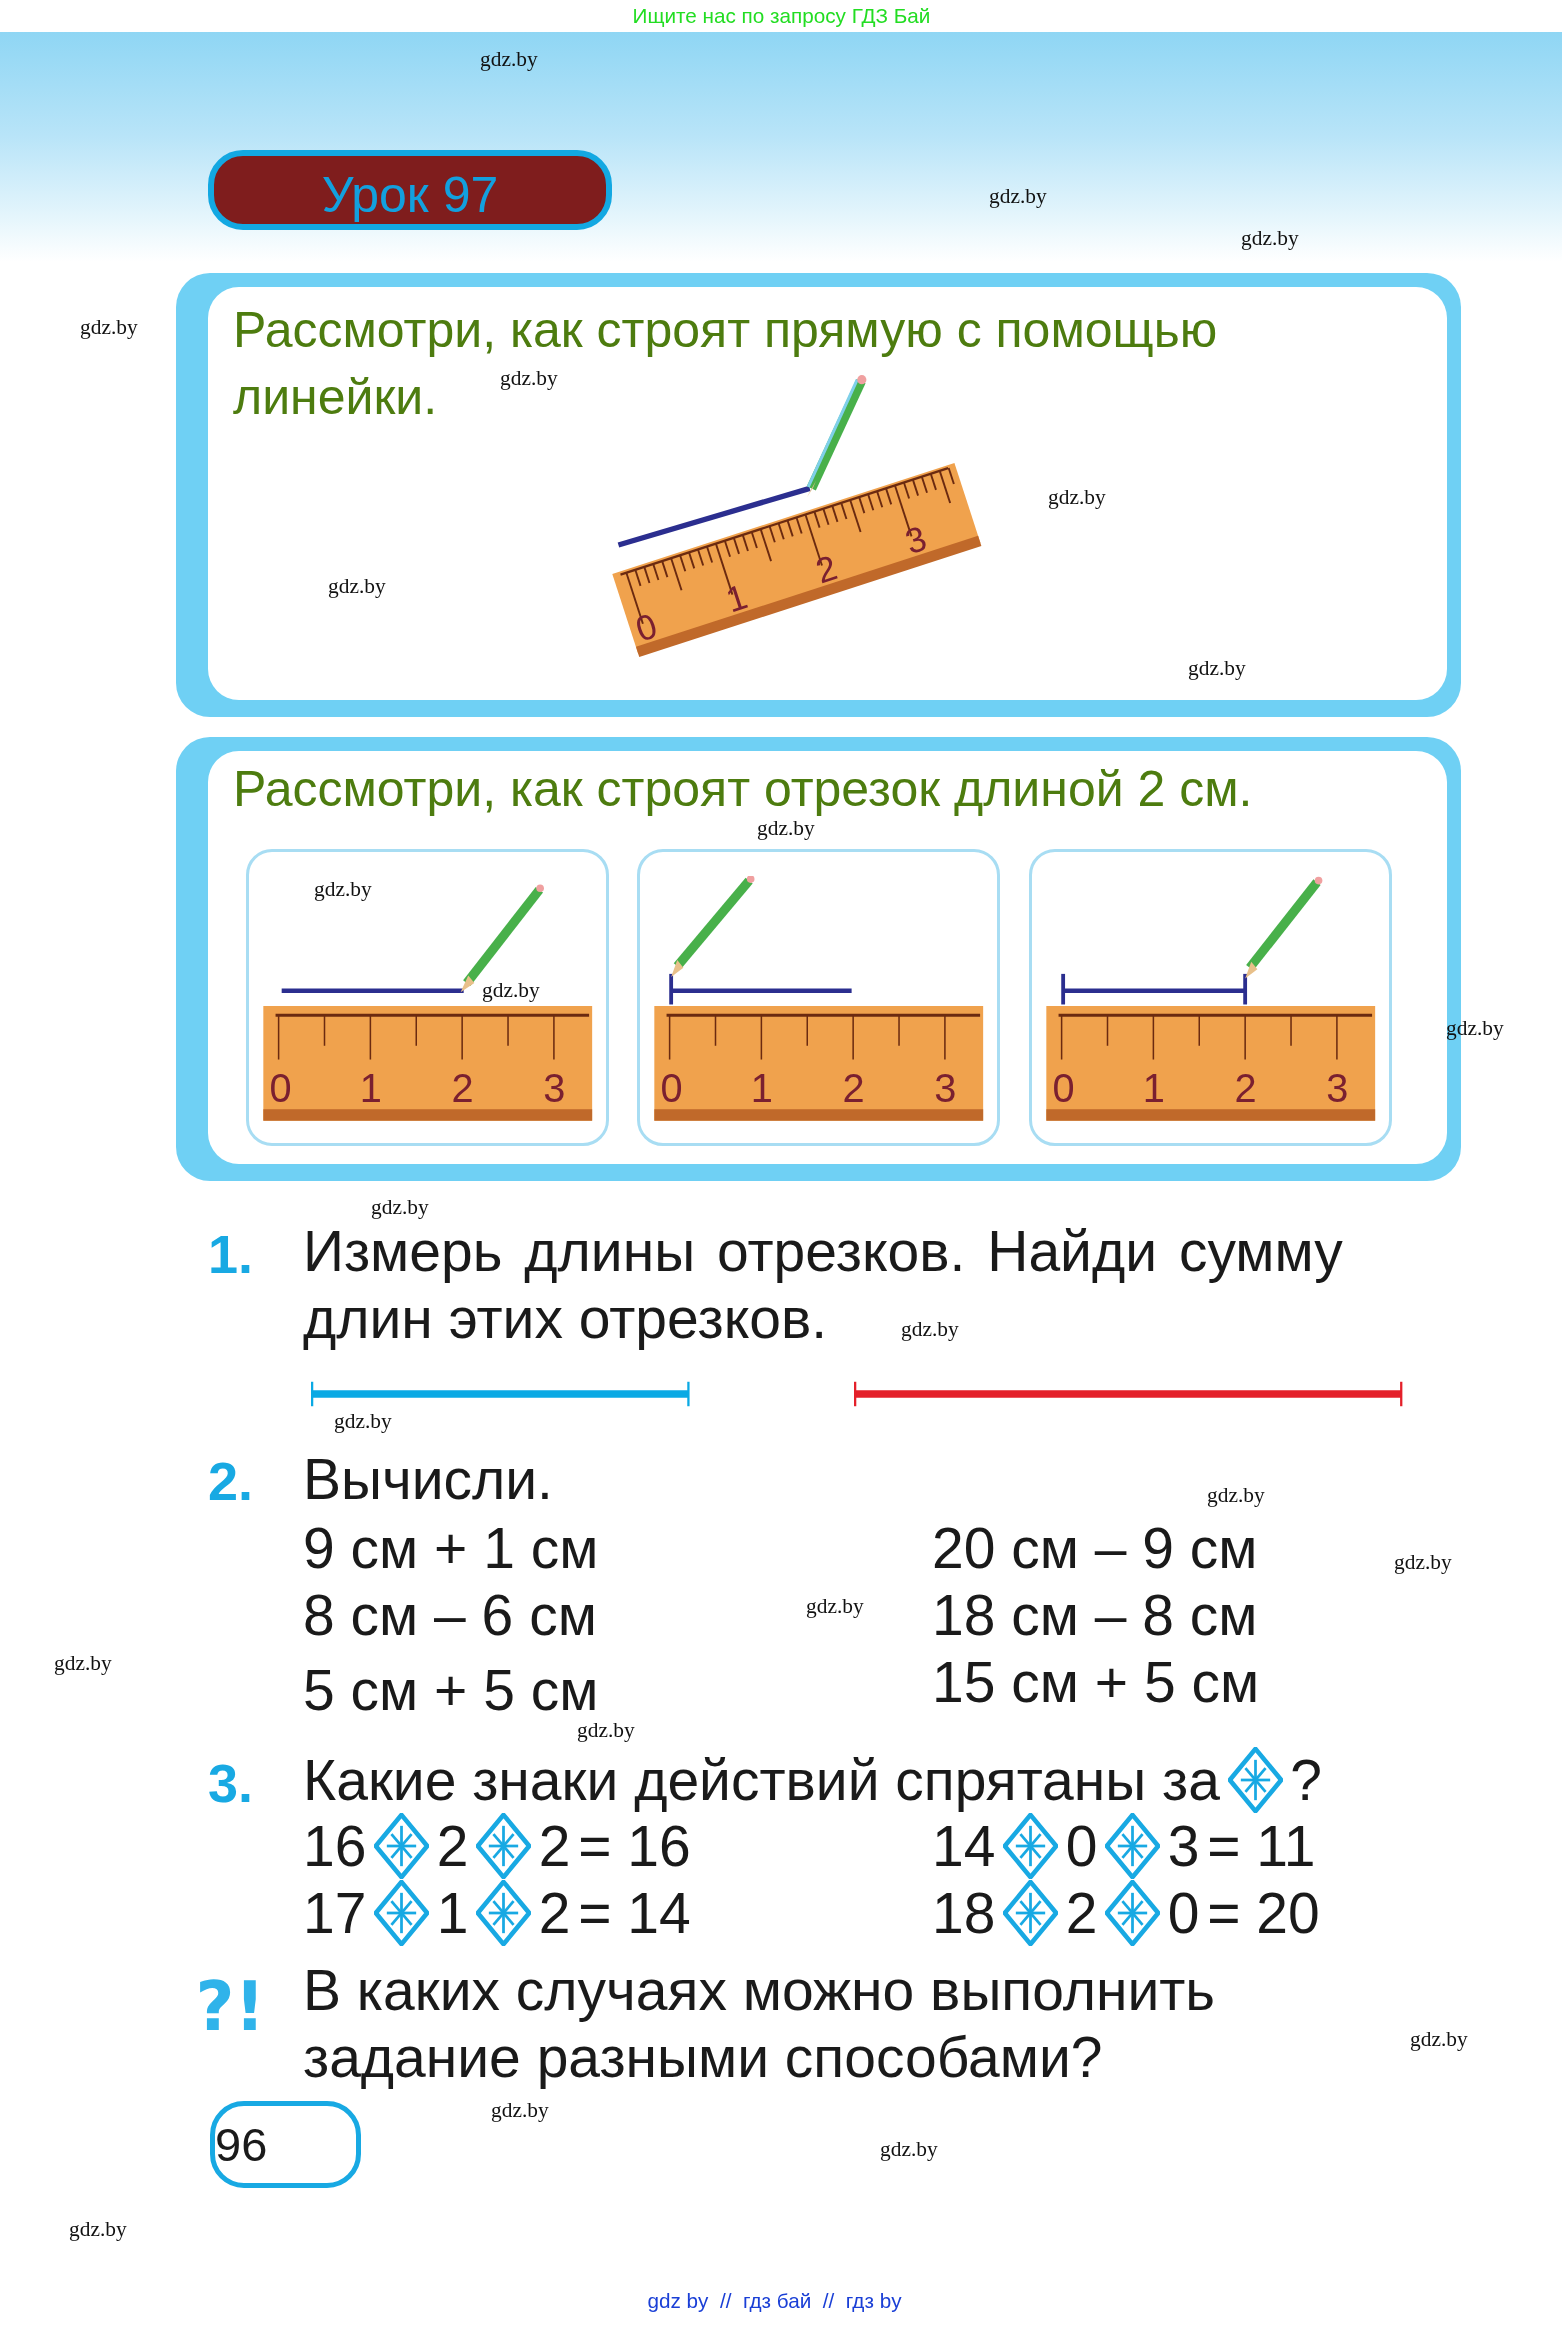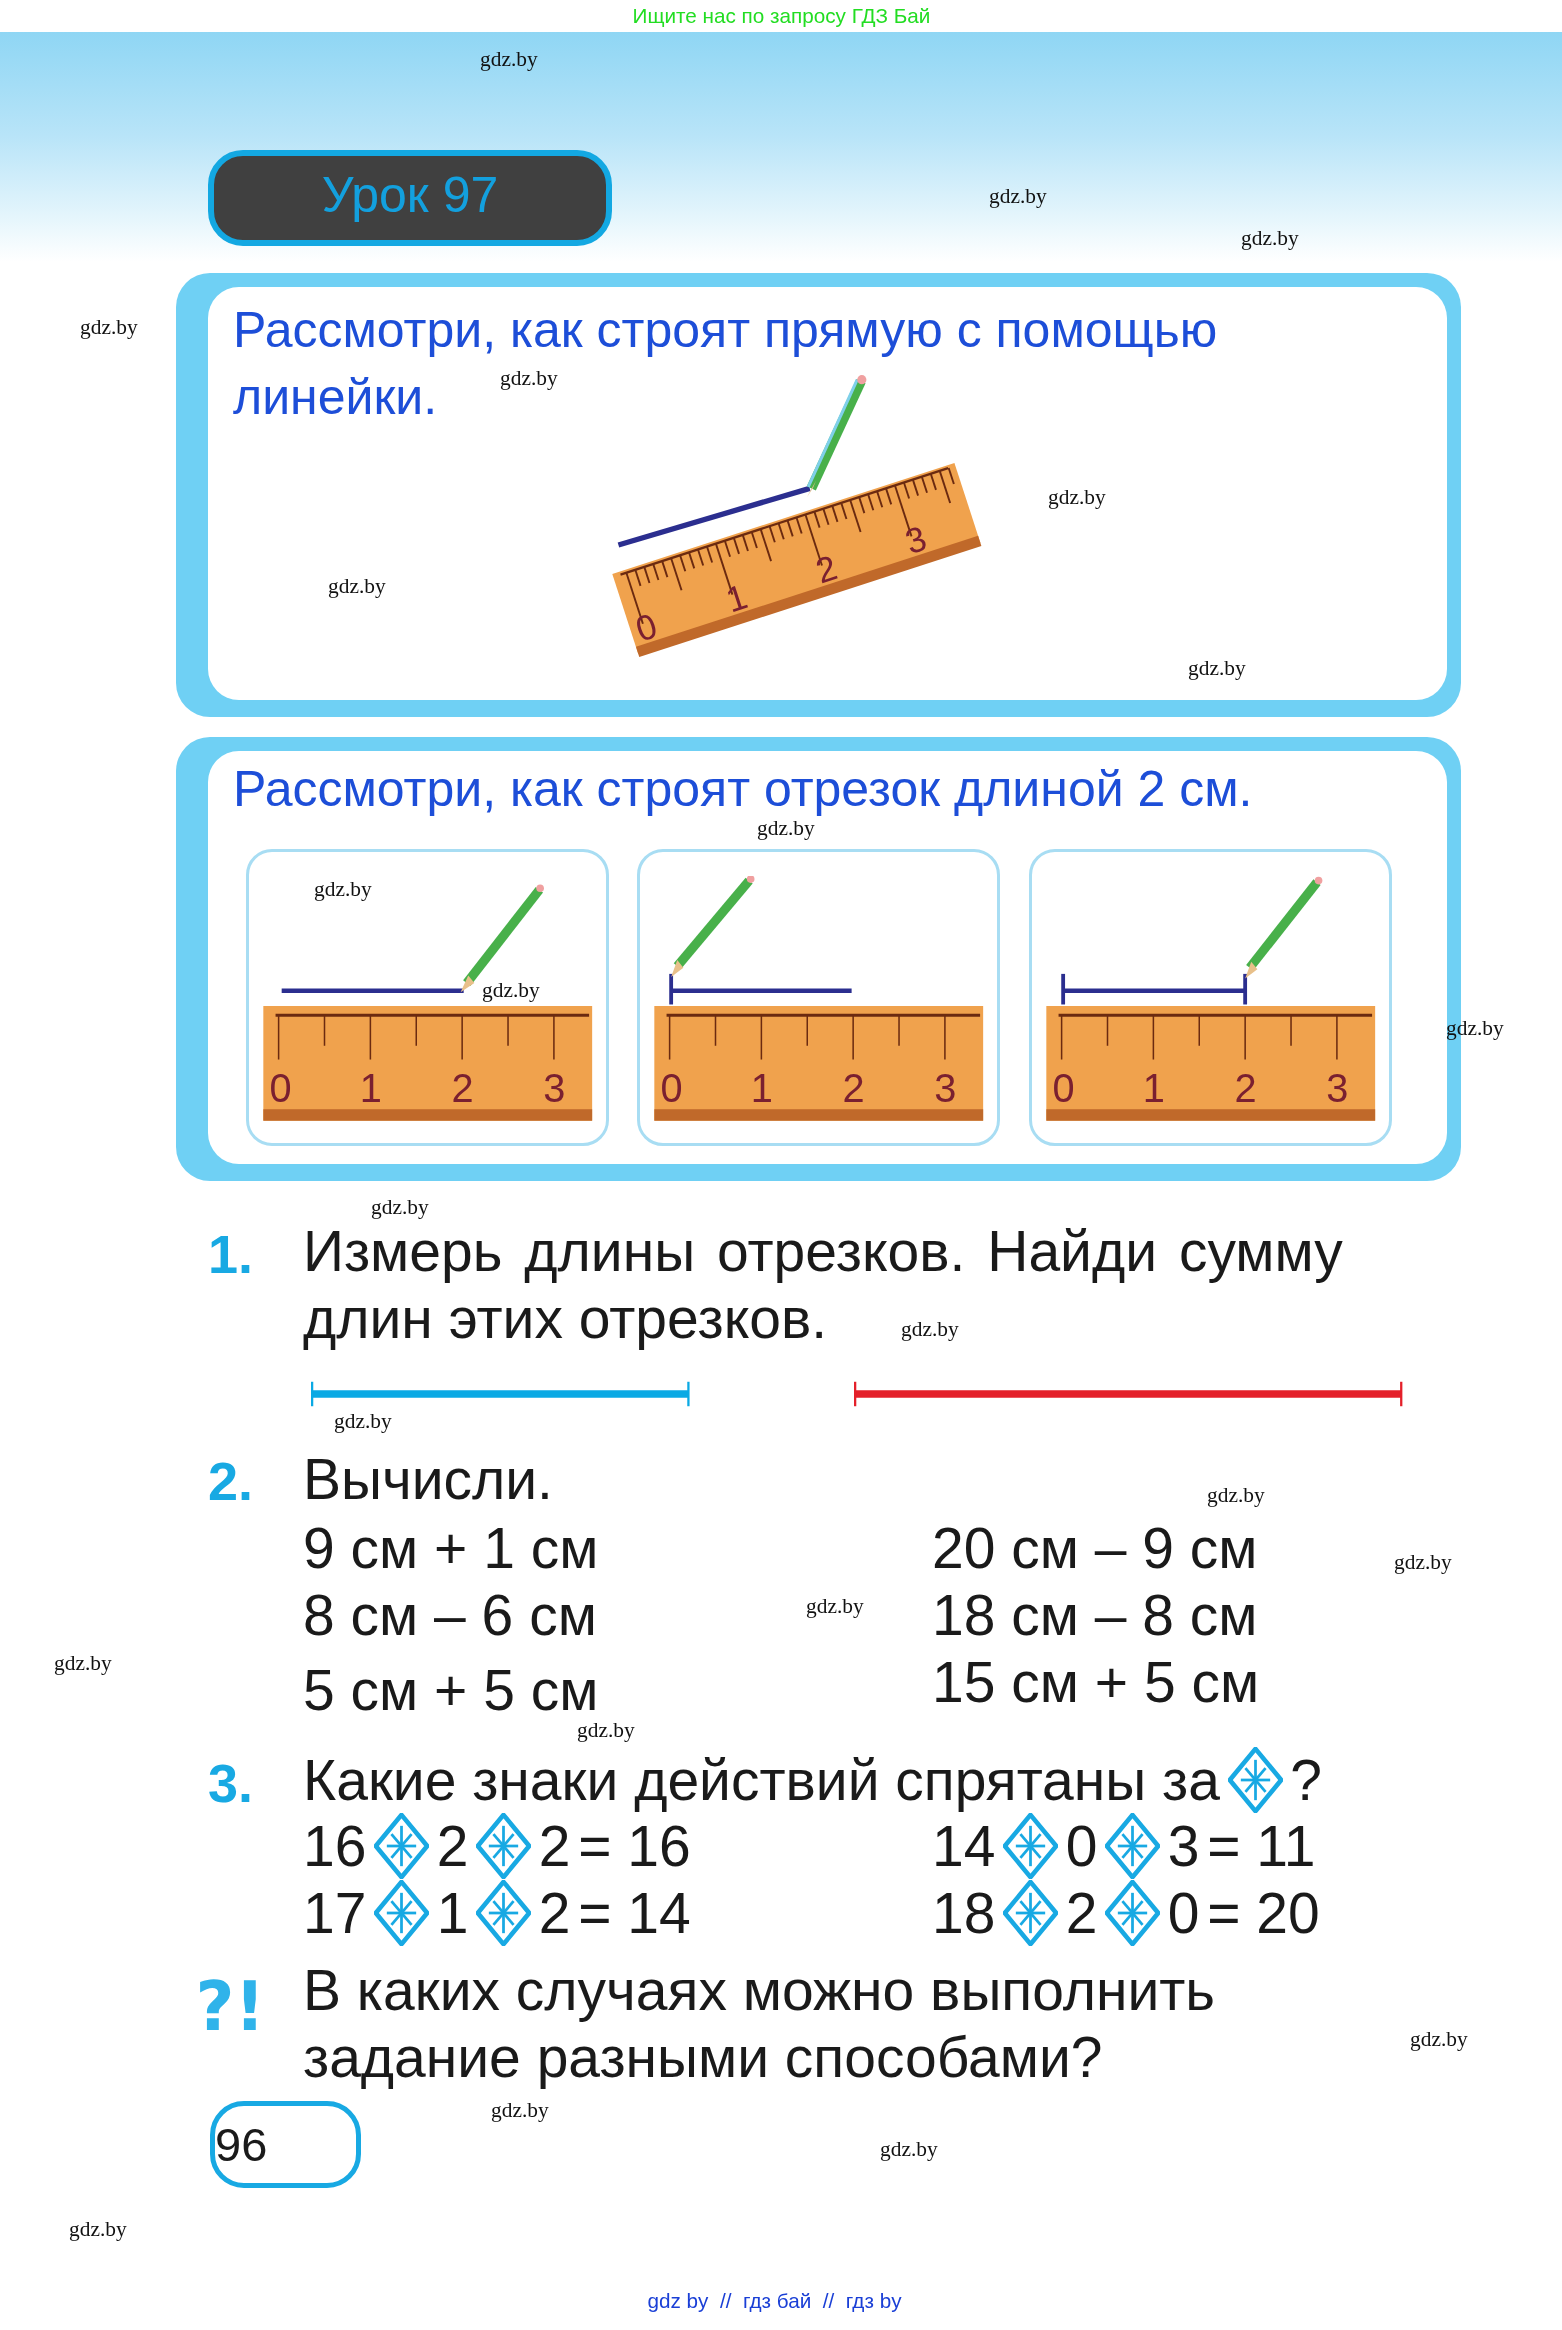--- a/index.html
+++ b/index.html
@@ -2,25 +2,25 @@
 <html style="font-size:12.2px"><head>
 <meta charset="utf-8">
 <style>
   html,body{margin:0;padding:0;}
   body{width:1563px;height:2330px;position:relative;overflow:hidden;background:#fff;font-family:"Liberation Sans",sans-serif;color:#1a1a1a;}
   .abs{position:absolute;}
   .topbar{left:0;top:0;width:1563px;height:32px;background:#fff;text-align:center;}
   .topbar span{color:#22dd22;font-size:20.7px;line-height:32px;font-family:"Liberation Sans",sans-serif;}
   .sky{left:0;top:32px;width:1563px;height:230px;background:linear-gradient(#8fd6f4 0%,#b8e4f8 45%,#e4f5fc 80%,#ffffff 100%);}
   .wm{position:absolute;font-family:Liberation Serif, serif;font-size:21.4px;color:#111;}
-  .lesson{left:208px;top:150px;width:404px;height:96px;border:6.1px solid #13a8e2;border-radius:35px;background:#404040;box-sizing:border-box;text-align:center;}
+  .lesson{left:208px;top:150px;width:404px;height:80px;border:6.1px solid #13a8e2;border-radius:35px;background:#7f1d1d;box-sizing:border-box;text-align:center;}
   .lesson span{color:#13a0de;font-size:50px;line-height:78px;}
   .panel{background:#6fd0f4;border-radius:34px;}
   .panel-inner{position:absolute;background:#fff;border-radius:31px;}
-  .title{position:absolute;font-size:50px;line-height:66px;color:#1d4ed8;white-space:nowrap;}
+  .title{position:absolute;font-size:50px;line-height:66px;color:#4d7c0f;white-space:nowrap;}
   .frame{position:absolute;border:3.8px solid #a8ddf3;border-radius:26px;background:#fff;box-sizing:border-box;}
   .ex-num{position:absolute;color:#18a9e3;font-weight:bold;font-size:54px;}
   .ex-text{position:absolute;font-size:57px;line-height:67px;white-space:nowrap;color:#1a1a1a;}
   .expr{position:absolute;font-size:57px;white-space:nowrap;color:#1a1a1a;}
   .row3{position:absolute;font-size:57px;white-space:nowrap;display:flex;align-items:flex-start;gap:7.7px;color:#1a1a1a;}
   .snow{display:inline-block;width:55px;height:66px;}
   .pagenum{left:210px;top:2101px;width:151px;height:87px;border:5.4px solid #18a9e3;border-radius:34px;box-sizing:border-box;text-align:left;}
   .pagenum span{font-size:47px;line-height:77px;}
   .footer{left:0;top:2289px;width:1549px;text-align:center;}
   .footer span{color:#1a3fd6;font-size:20.7px;}

